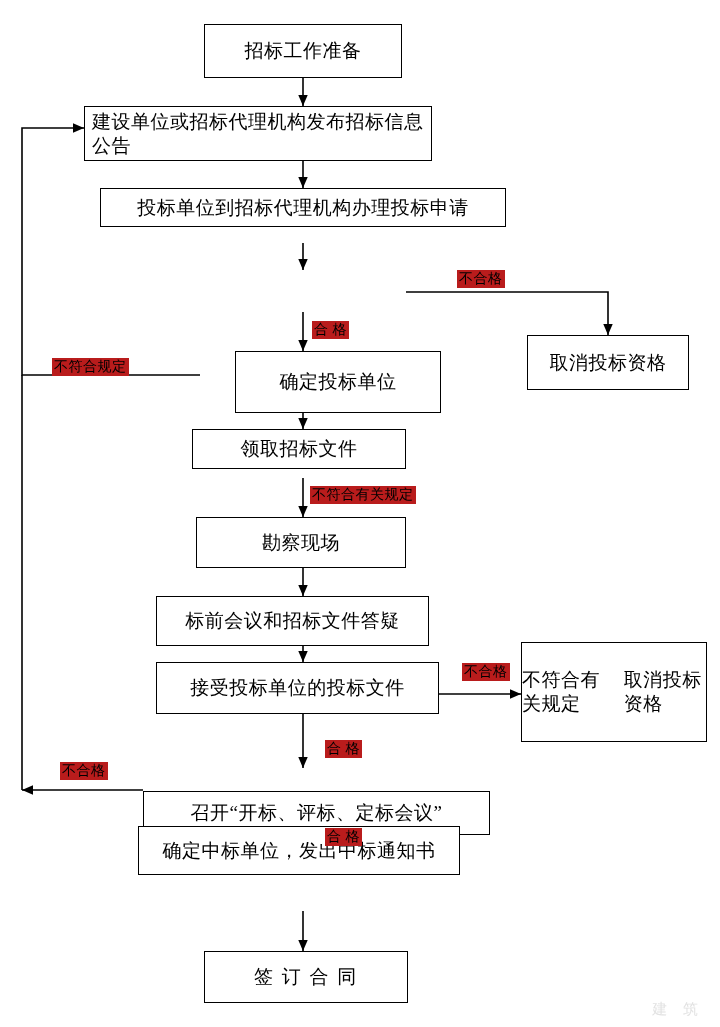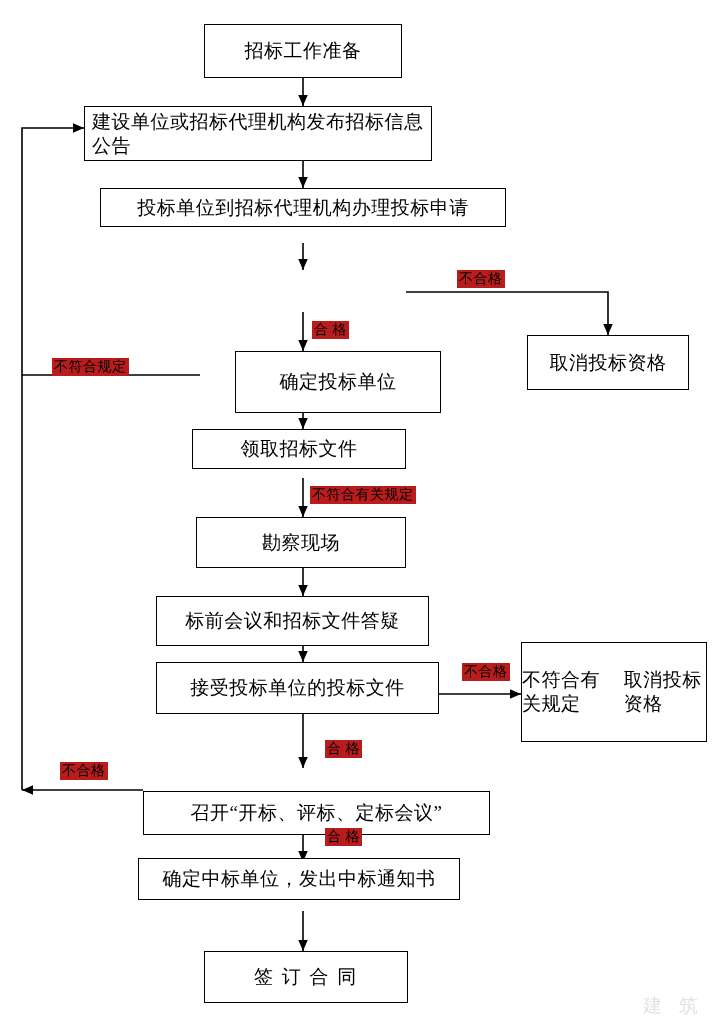--- a/index.html
+++ b/index.html
@@ -54,21 +54,21 @@
     left: 0;
     top: 0;
     width: 720px;
     height: 1027px;
     pointer-events: none;
   }
   .watermark {
     position: absolute;
     right: 16px;
     bottom: 8px;
-    font-size: 19px;
+    font-size: 15px;
     color: #e2e2e2;
     letter-spacing: 6px;
     user-select: none;
   }
 </style>
 </head>
 <body>
 
 <div id="diagram">
 
@@ -134,21 +134,21 @@
 
   <div class="node" style="left:156px; top:662px; width:283px; height:52px;">接受投标单位的投标文件</div>
 
   <div class="node two-line" style="left:521px; top:642px; width:186px; height:100px; font-size:19px;">
     <span>不符合有关规定</span>
     <span>取消投标资格</span>
   </div>
 
   <div class="node" style="left:143px; top:776px; width:347px; height:44px;margin-top:15px;">召开“开标、评标、定标会议”</div>
 
-  <div class="node" style="left:138px; top:858px; width:322px; height:42px;">确定中标单位，发出中标通知书</div>
+  <div class="node" style="left:138px; top:826px; width:322px; height:49px;">确定中标单位，发出中标通知书</div>
 
   <div class="node" style="left:204px; top:951px; width:204px; height:52px; letter-spacing:2px;">签 订 合 同</div>
 
   <div class="edge-label" style="left:457px; top:270px;">不合格</div>
 
   <div class="edge-label" style="left:312px; top:321px;">合  格</div>
 
   <div class="edge-label" style="left:52px; top:358px;">不符合规定</div>
 
   <div class="edge-label" style="left:310px; top:486px;">不符合有关规定</div>

